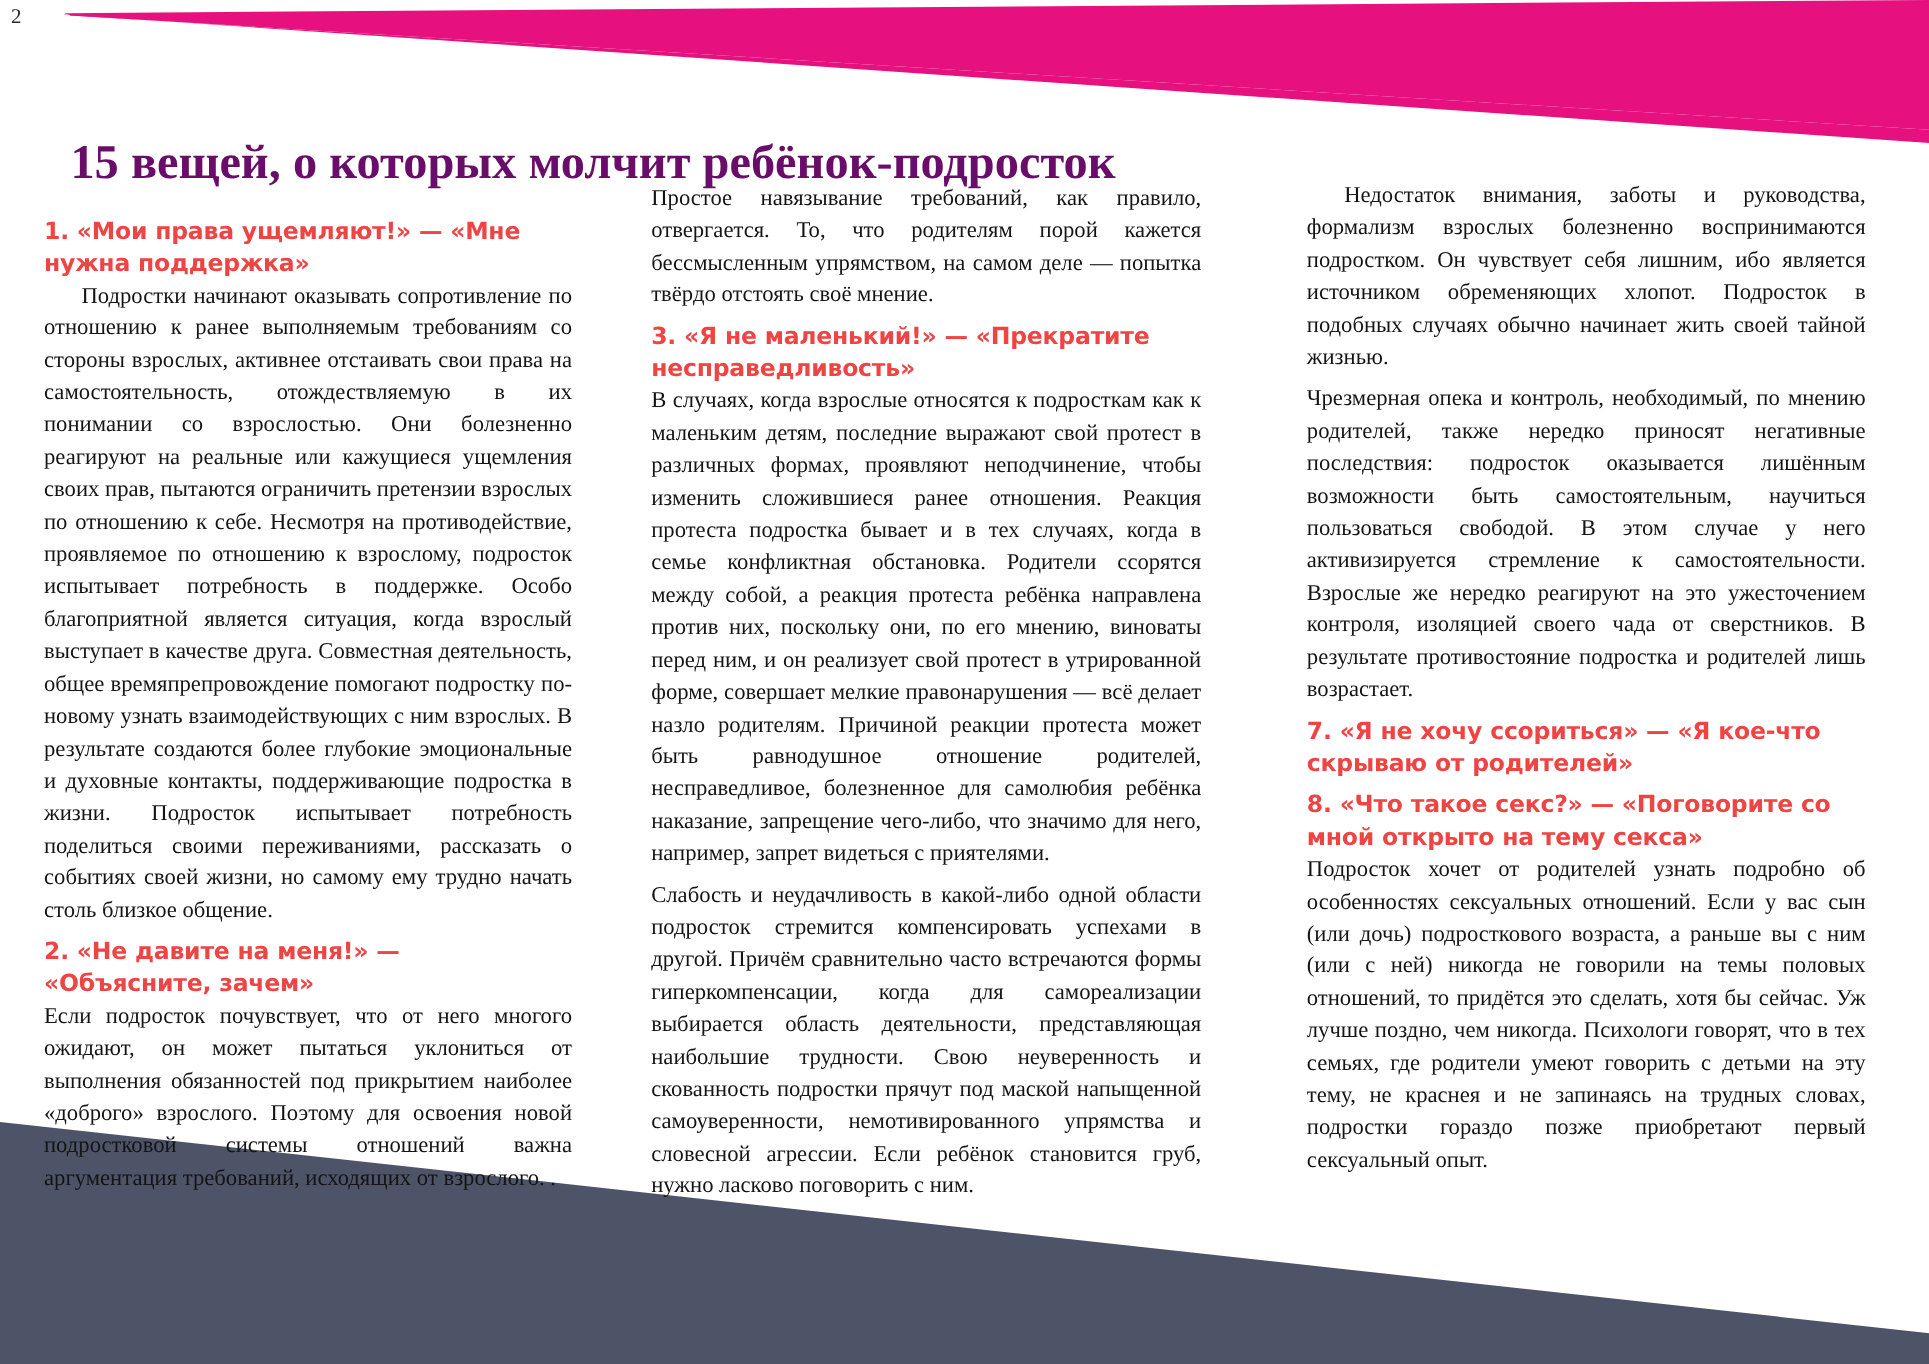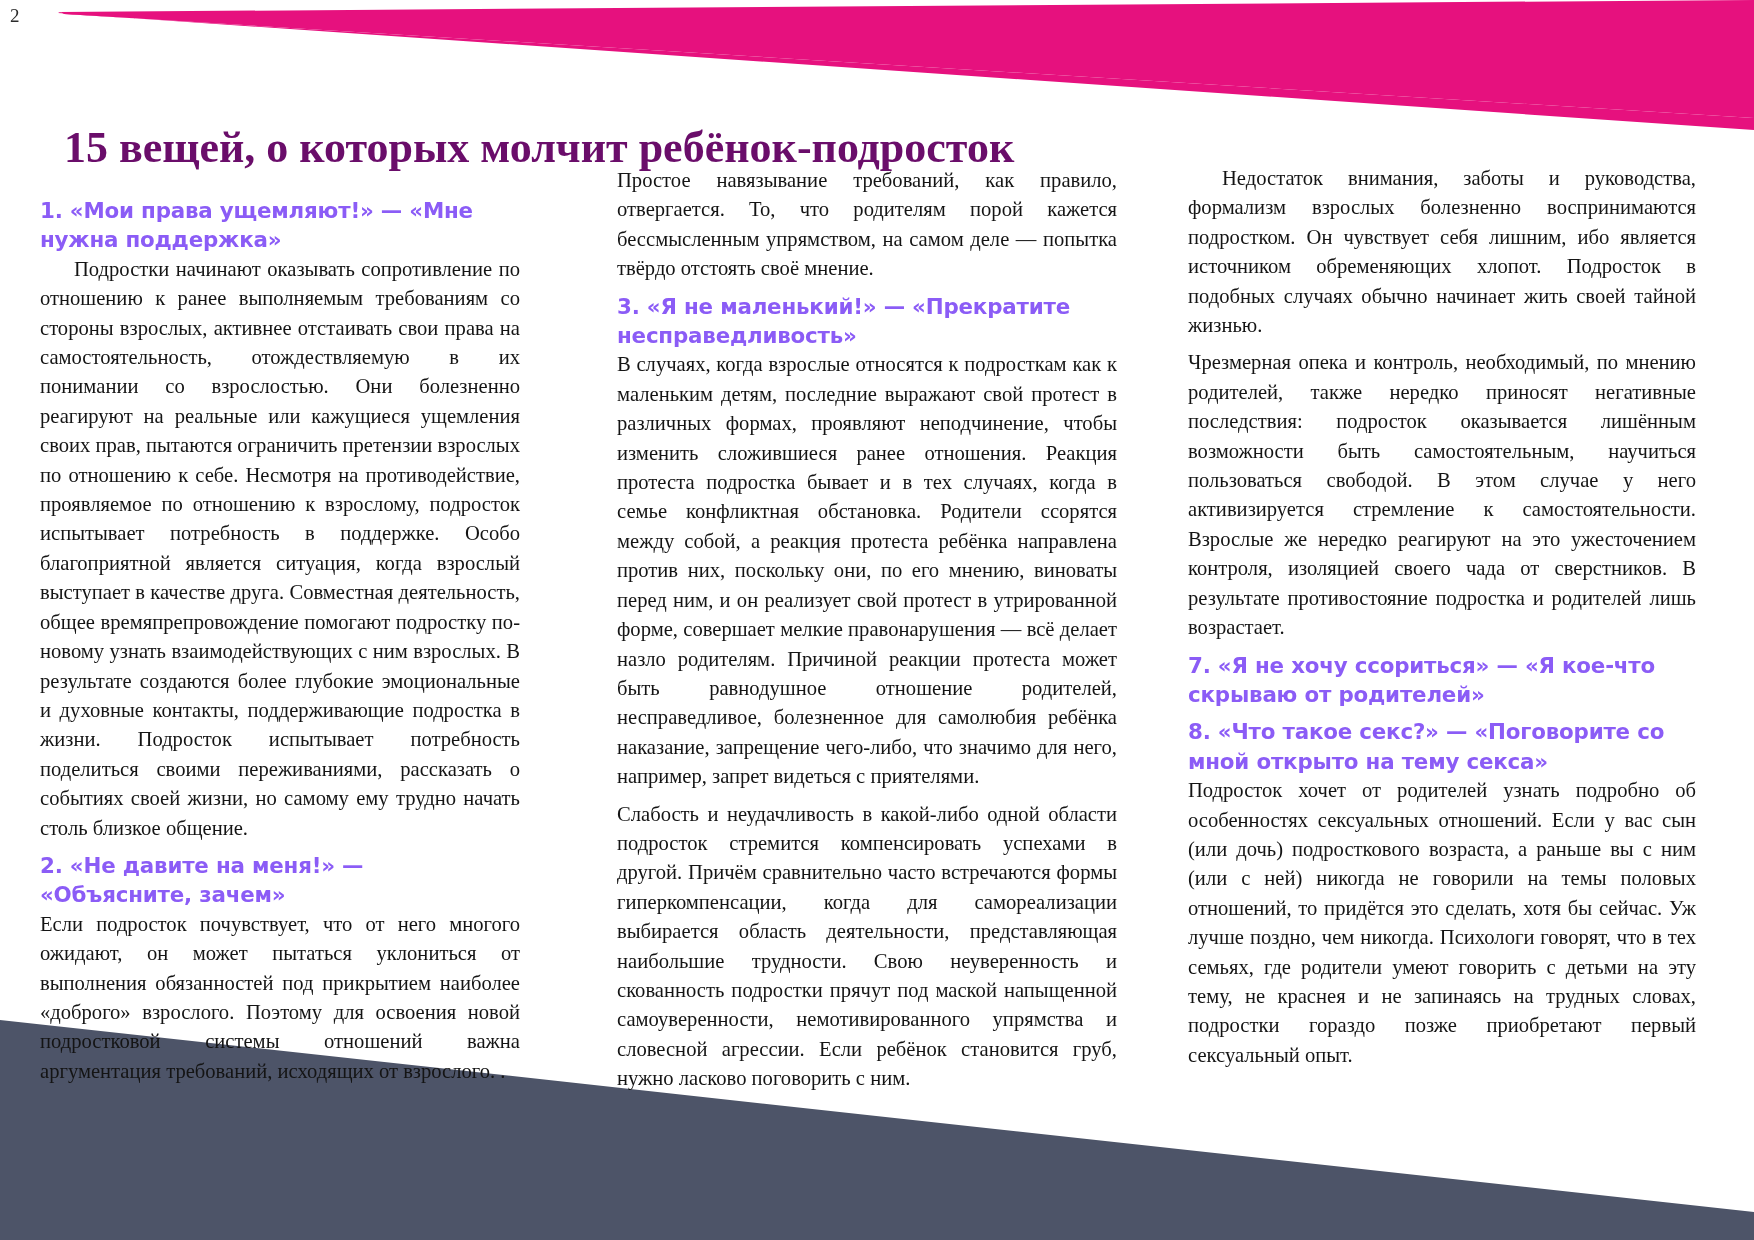--- a/index.html
+++ b/index.html
@@ -69,40 +69,40 @@
     top: 0;
     width: 1754px;
     height: 1240px;
   }
   .col {
     position: absolute;
     top: 0;
     box-sizing: border-box;
   }
   #col-1 { left: 40px;   width: 480px; padding-top: 196px; }
-  #col-2 { left: 592px;  width: 500px; padding-top: 166px; margin-left: 25px; }
+  #col-2 { left: 592px;  width: 500px; padding-top: 166px; }
   #col-3 { left: 1188px; width: 508px; padding-top: 140px; margin-top: 24px; }
 
   .body-par {
     font-family: "Liberation Serif", "DejaVu Serif", serif;
     font-size: 20.6px;
     line-height: 29.4px;
     color: #141414;
     text-align: justify;
     text-justify: inter-word;
     margin: 0;
     hyphens: manual;
   }
   .body-par.indent { text-indent: 34px; }
 
   .head {
     font-family: "DejaVu Sans", "Liberation Sans", sans-serif;
     font-size: 21.4px;
     line-height: 29.4px;
-    color: #8b5cf6;
+    color: #ef4444;
     margin: 0;
     text-align: left;
     letter-spacing: -0.2px;
   }
   .gap-sm { height: 4px; }
 </style>
 </head>
 <body>
 
 <div id="page">

